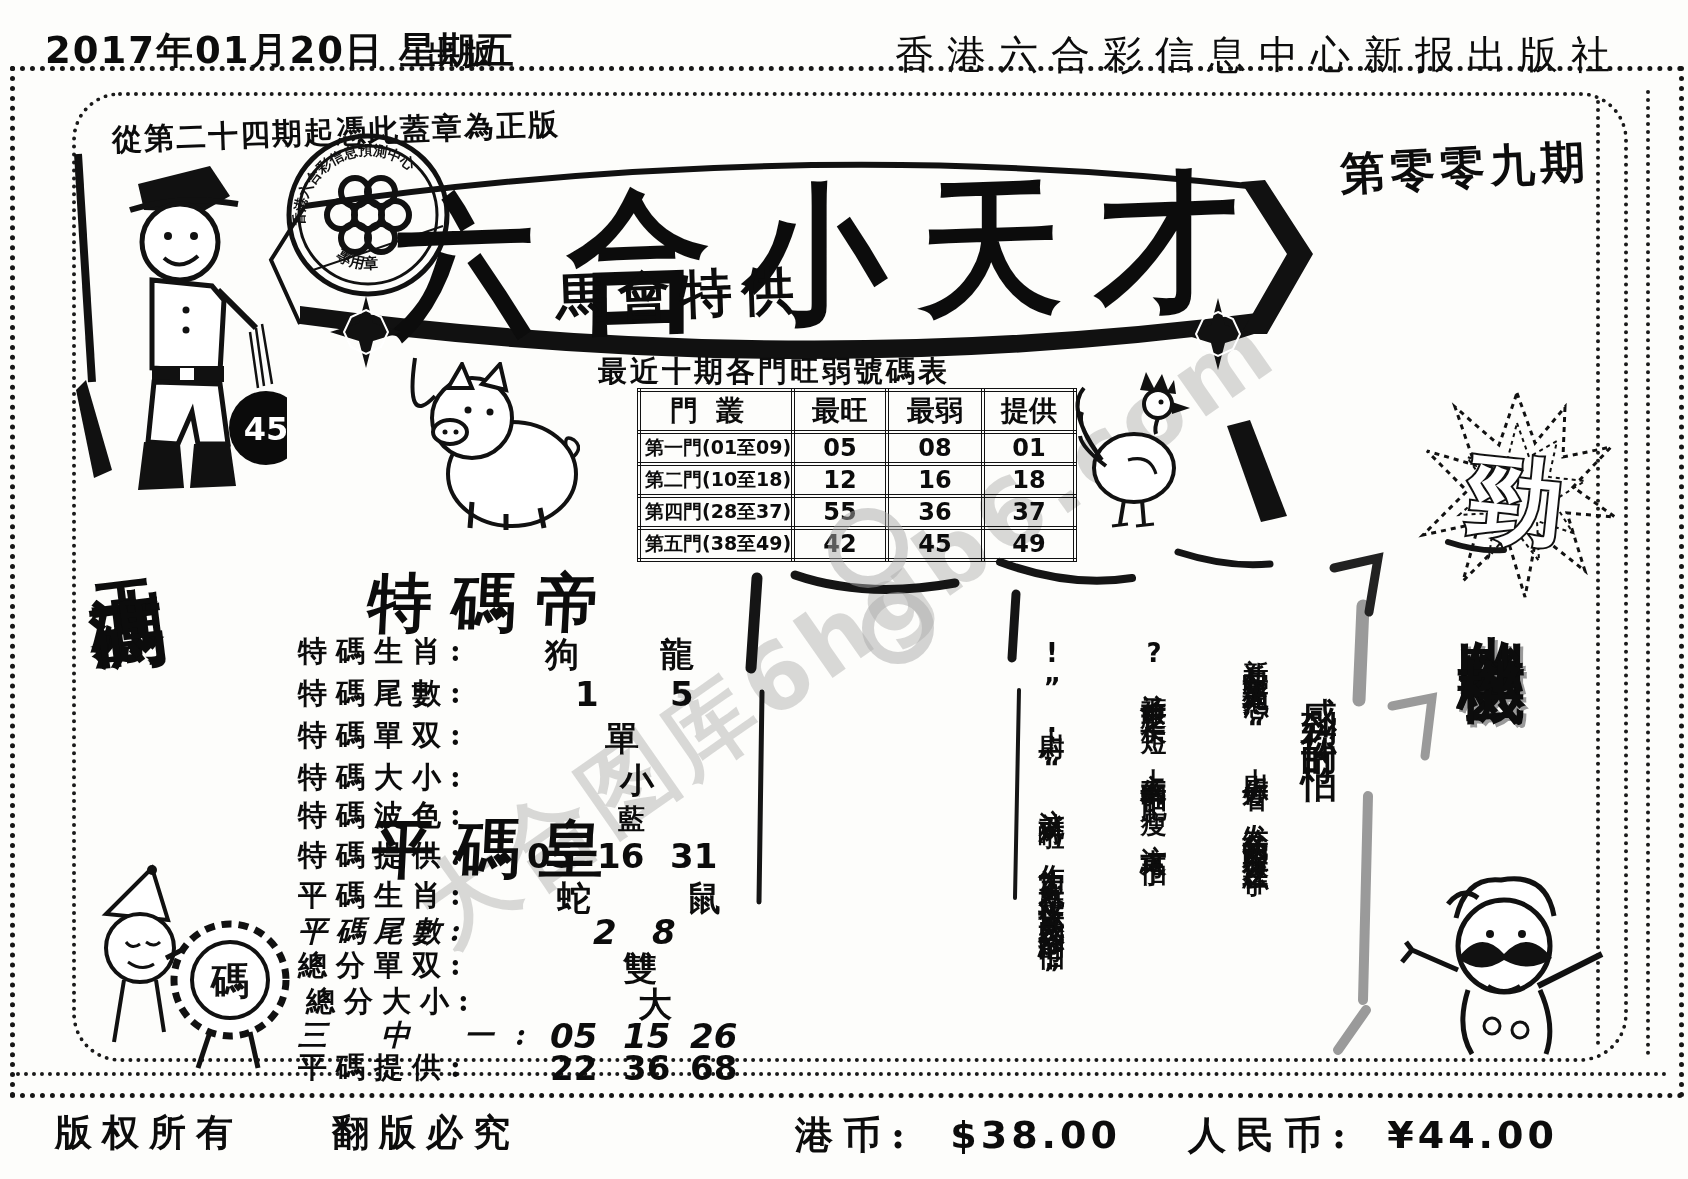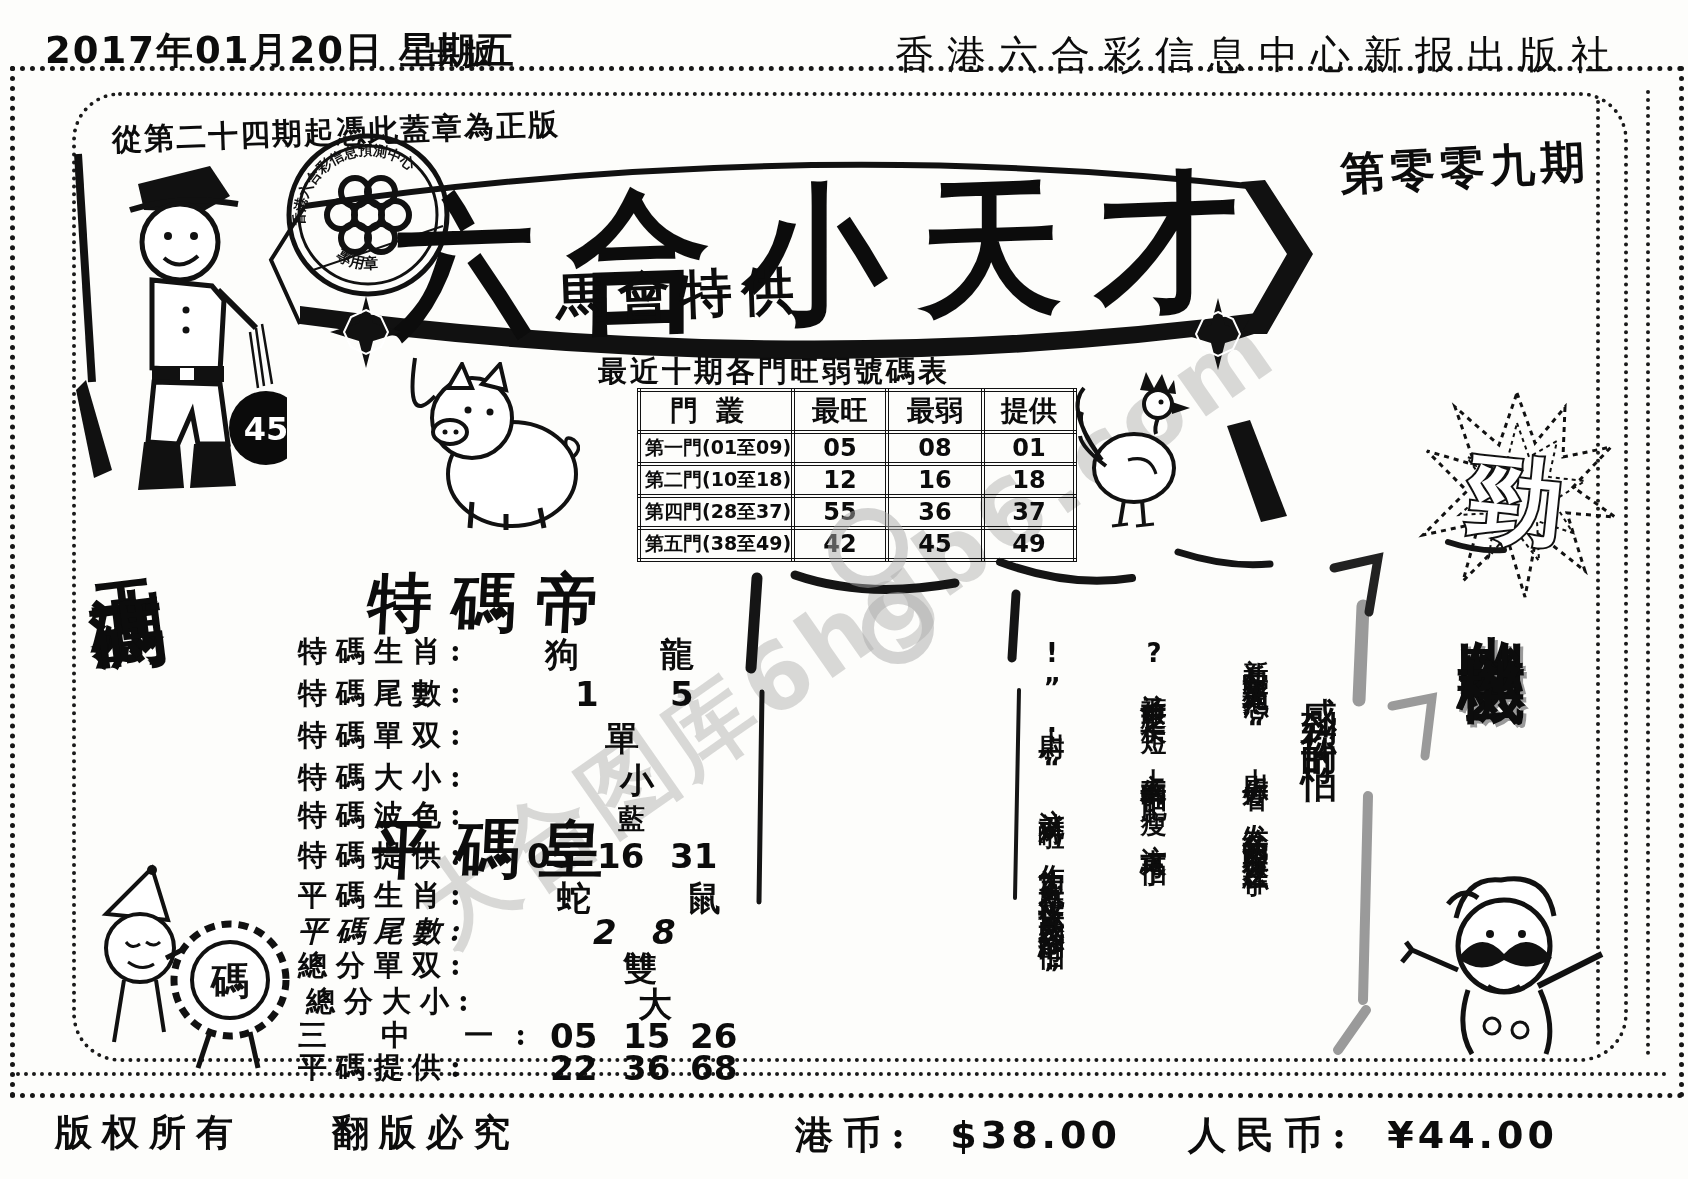--- a/index.html
+++ b/index.html
@@ -241,21 +241,21 @@
   <span class="val" style="left:354px;">8</span>
 </div>
 <div class="abs data-row" style="left:298px;top:946px;">
   <span class="lbl">總分單双:</span>
   <span class="val serif" style="left:325px;">雙</span>
 </div>
 <div class="abs data-row" style="left:306px;top:982px;">
   <span class="lbl">總分大小:</span>
   <span class="val serif" style="left:332px;">大</span>
 </div>
-<div class="abs data-row" style="left:298px;top:1016px;">
+<div class="abs data-row" style="left:298px;top:1016px;font-style:italic;">
   <span class="lbl" style="letter-spacing:22px;">三 中 一:</span>
   <span class="val" style="left:252px;">05</span>
   <span class="val" style="left:325px;">15</span>
   <span class="val" style="left:392px;">26</span>
 </div>
 <div class="abs data-row" style="left:298px;top:1048px;">
   <span class="lbl">平碼提供:</span>
   <span class="val" style="left:252px;">22</span>
   <span class="val" style="left:325px;">36</span>
   <span class="val" style="left:392px;">68</span>

